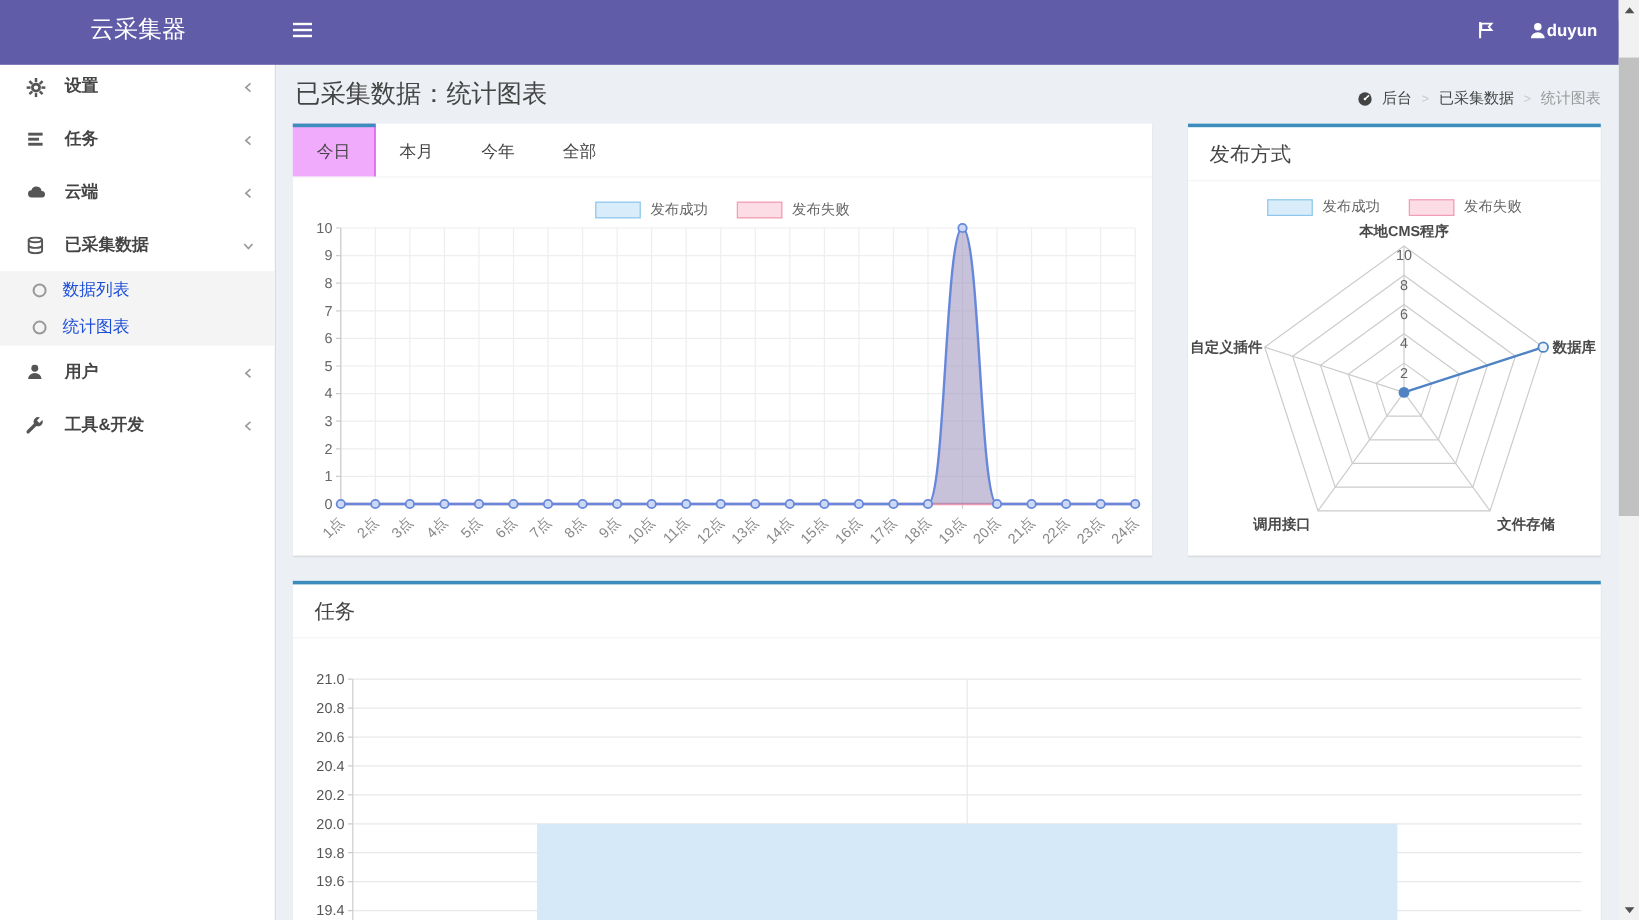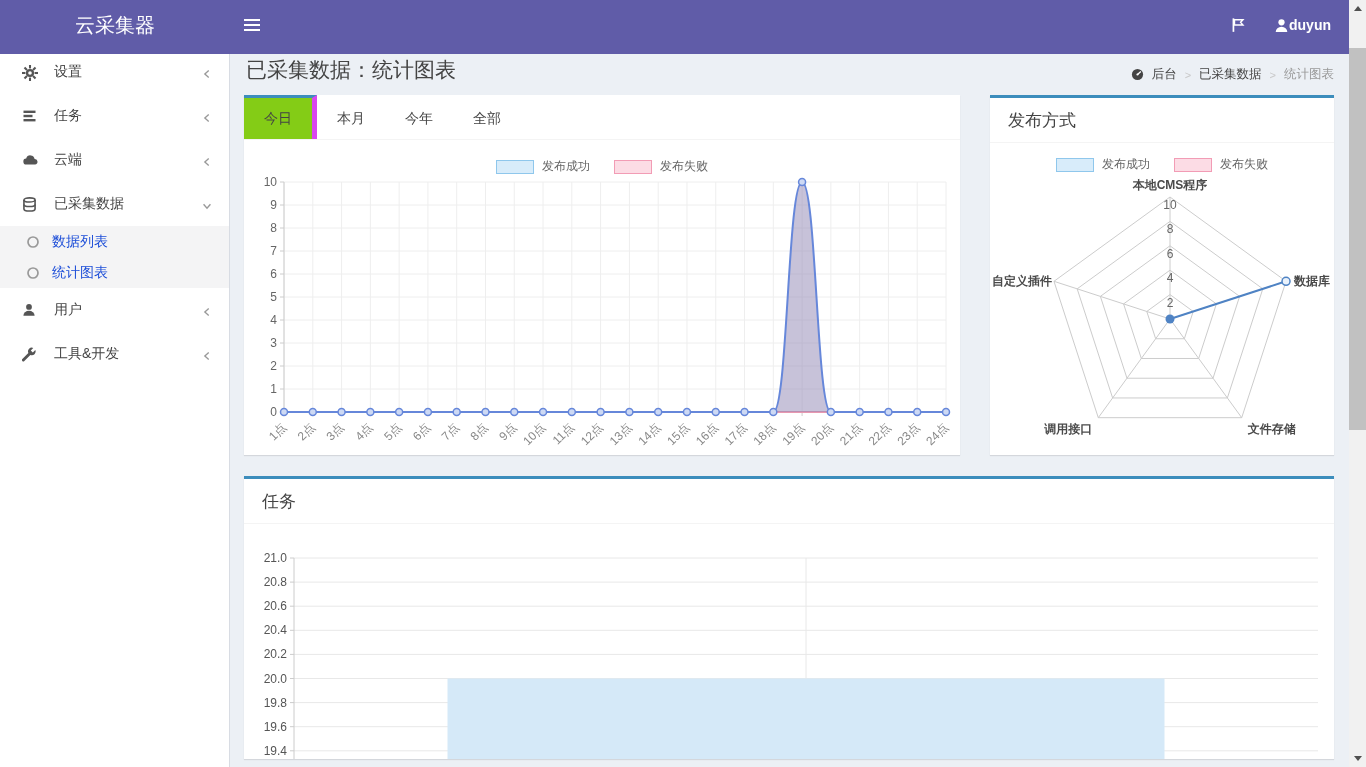--- a/index.html
+++ b/index.html
@@ -14,49 +14,49 @@
   .nav-right { position:absolute; right:18px; top:0; height:50px; display:flex; align-items:center; gap:28px; }
   .nav-flag { width:16px; height:16px; cursor:pointer; }
   .nav-user { display:flex; align-items:center; color:#fff; font-size:14px; font-weight:bold; cursor:pointer; }
   .nav-user .uicon { width:15px; height:15px; }
 
   
   .sidebar { position:absolute; left:0; top:50px; width:230px; height:717px; background:#fff;
     border-right:1px solid #d8dce3; z-index:20; }
   .side-item { height:44px; display:flex; align-items:center; padding:0 16px 0 22px; cursor:pointer; }
   .side-item .sicon { width:22px; height:15px; flex:0 0 22px; margin-right:10px; }
-  .side-item .slabel { font-size:14px; font-weight:normal; color:#444; flex:1; }
+  .side-item .slabel { font-size:14px; font-weight:bold; color:#444; flex:1; }
   .side-item .chev { width:12px; height:12px; }
   .submenu { background:#f4f4f5; }
   .sub-item { height:31px; display:flex; align-items:center; padding-left:26px; cursor:pointer; }
   .sub-item .cicon { width:14px; height:14px; margin-right:12px; }
   .sub-item .slabel { font-size:14px; color:#1d4ed8; }
 
   
-  .content { position:absolute; left:230px; top:42px; width:1119px; height:717px; }
+  .content { position:absolute; left:230px; top:50px; width:1119px; height:717px; }
   .page-title { position:absolute; left:16px; top:14px; font-size:21px; font-weight:500; color:#444; }
   .breadcrumb { position:absolute; right:15px; top:24px; display:flex; align-items:center; gap:8px;
     font-size:12.5px; color:#444; }
   .breadcrumb .bc-home-icon { width:13px; height:13px; }
   .breadcrumb .bc-link { color:#444; cursor:pointer; }
   .breadcrumb .bc-sep { color:#c8c8c8; font-size:11px; }
   .breadcrumb .bc-current { color:#999; }
 
   .box { position:absolute; background:#fff; box-shadow:0 1px 1px rgba(0,0,0,0.1); }
   .box-tabs  { left:14px; top:53px;  width:716px;  height:360px; }
   .box-radar { left:760px; top:53px; width:344px;  height:360px; border-top:3px solid #3c8dbc; }
   .box-bar   { left:14px; top:434px; width:1090px; height:283px; border-top:3px solid #3c8dbc; overflow:hidden; }
   .box-header { height:45px; line-height:45px; padding-left:18px; font-size:17px; color:#444;
     border-bottom:1px solid #f4f4f4; }
 
   .tabs { position:absolute; left:0; top:0; right:0; height:45px; list-style:none;
     border-bottom:1px solid #f4f4f4; }
   .tabs li { display:inline-block; padding:0 20px; line-height:41px; font-size:14px; color:#444;
     border-top:3px solid transparent; cursor:pointer; }
-  .tabs li.active { background:#84cc16; border-top:3px solid #3c8dbc; border-right:5px solid #d946ef; }
+  .tabs li.active { background:#f0abfc; border-top:3px solid #3c8dbc; border-right:1px solid #d946ef; }
 
   .legend { position:absolute; left:0; right:0; display:flex; justify-content:center; gap:24px; z-index:5; }
   .legend-item { display:flex; align-items:center; gap:8px; cursor:pointer; }
   .legend-swatch { width:38px; height:14px; border:1px solid; }
   .legend-label { font-size:12px; color:#666; }
 
   #line-chart  { position:absolute; left:0; top:78px; }
   #radar-chart { position:absolute; left:0; top:72px; overflow:visible; }
   #bar-chart   { position:absolute; left:0; top:45px; }
   svg text { font-family:"Liberation Sans","DejaVu Sans",sans-serif; }

